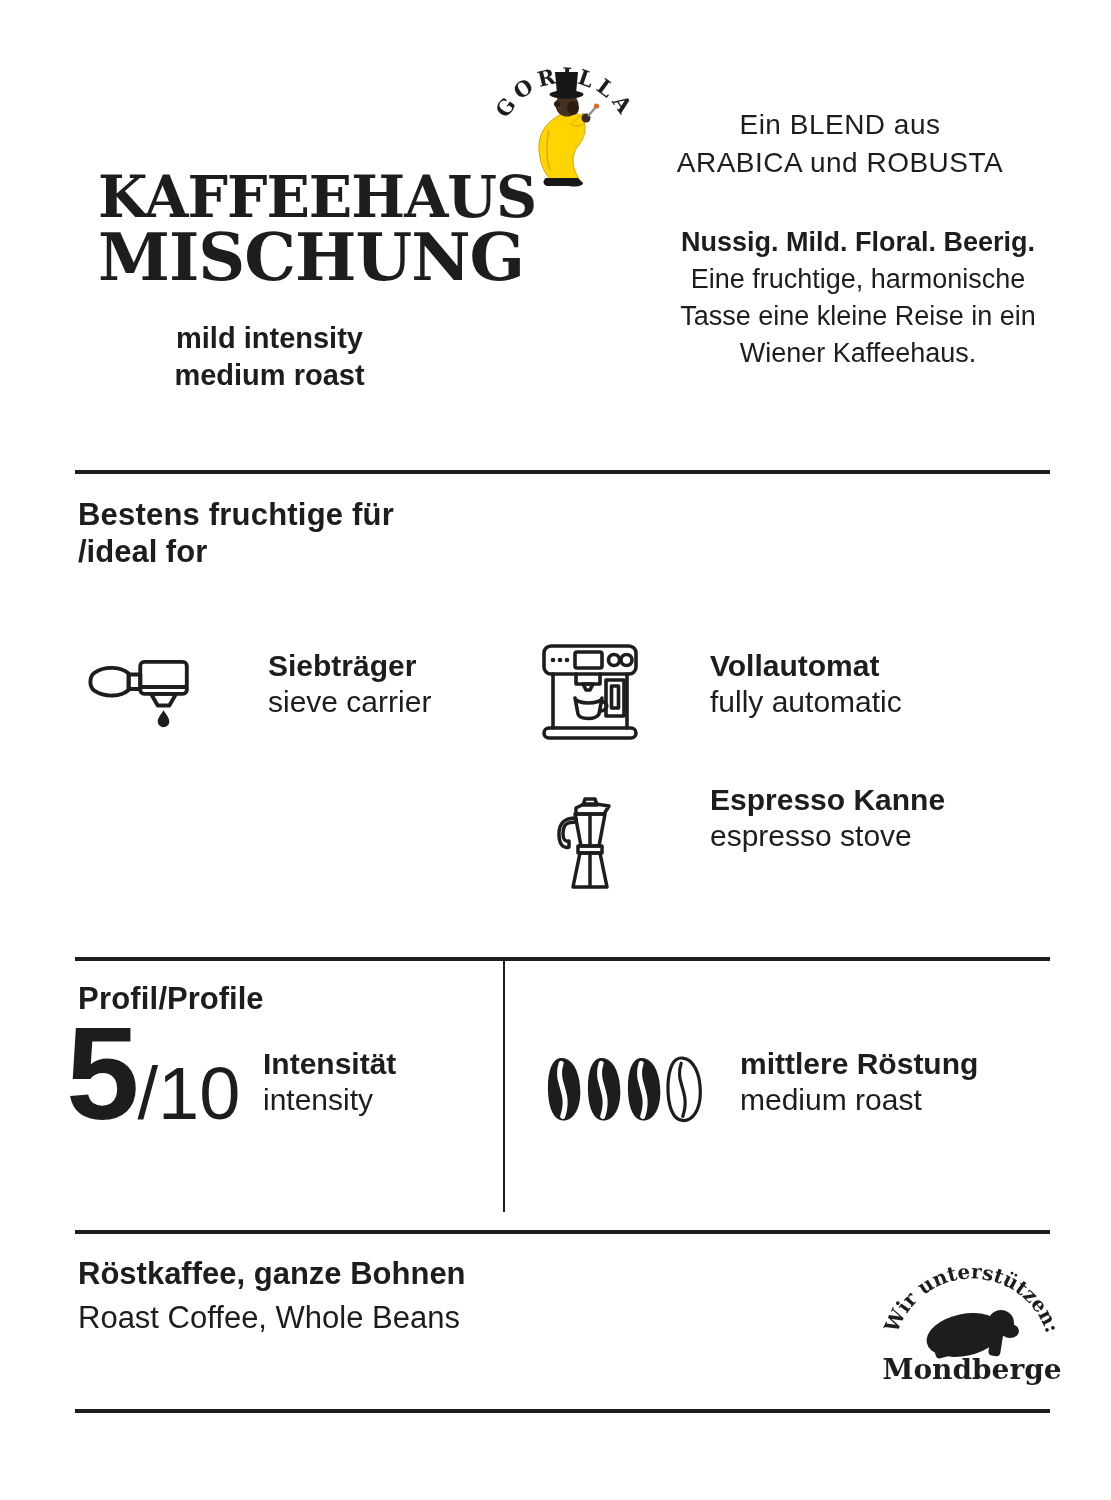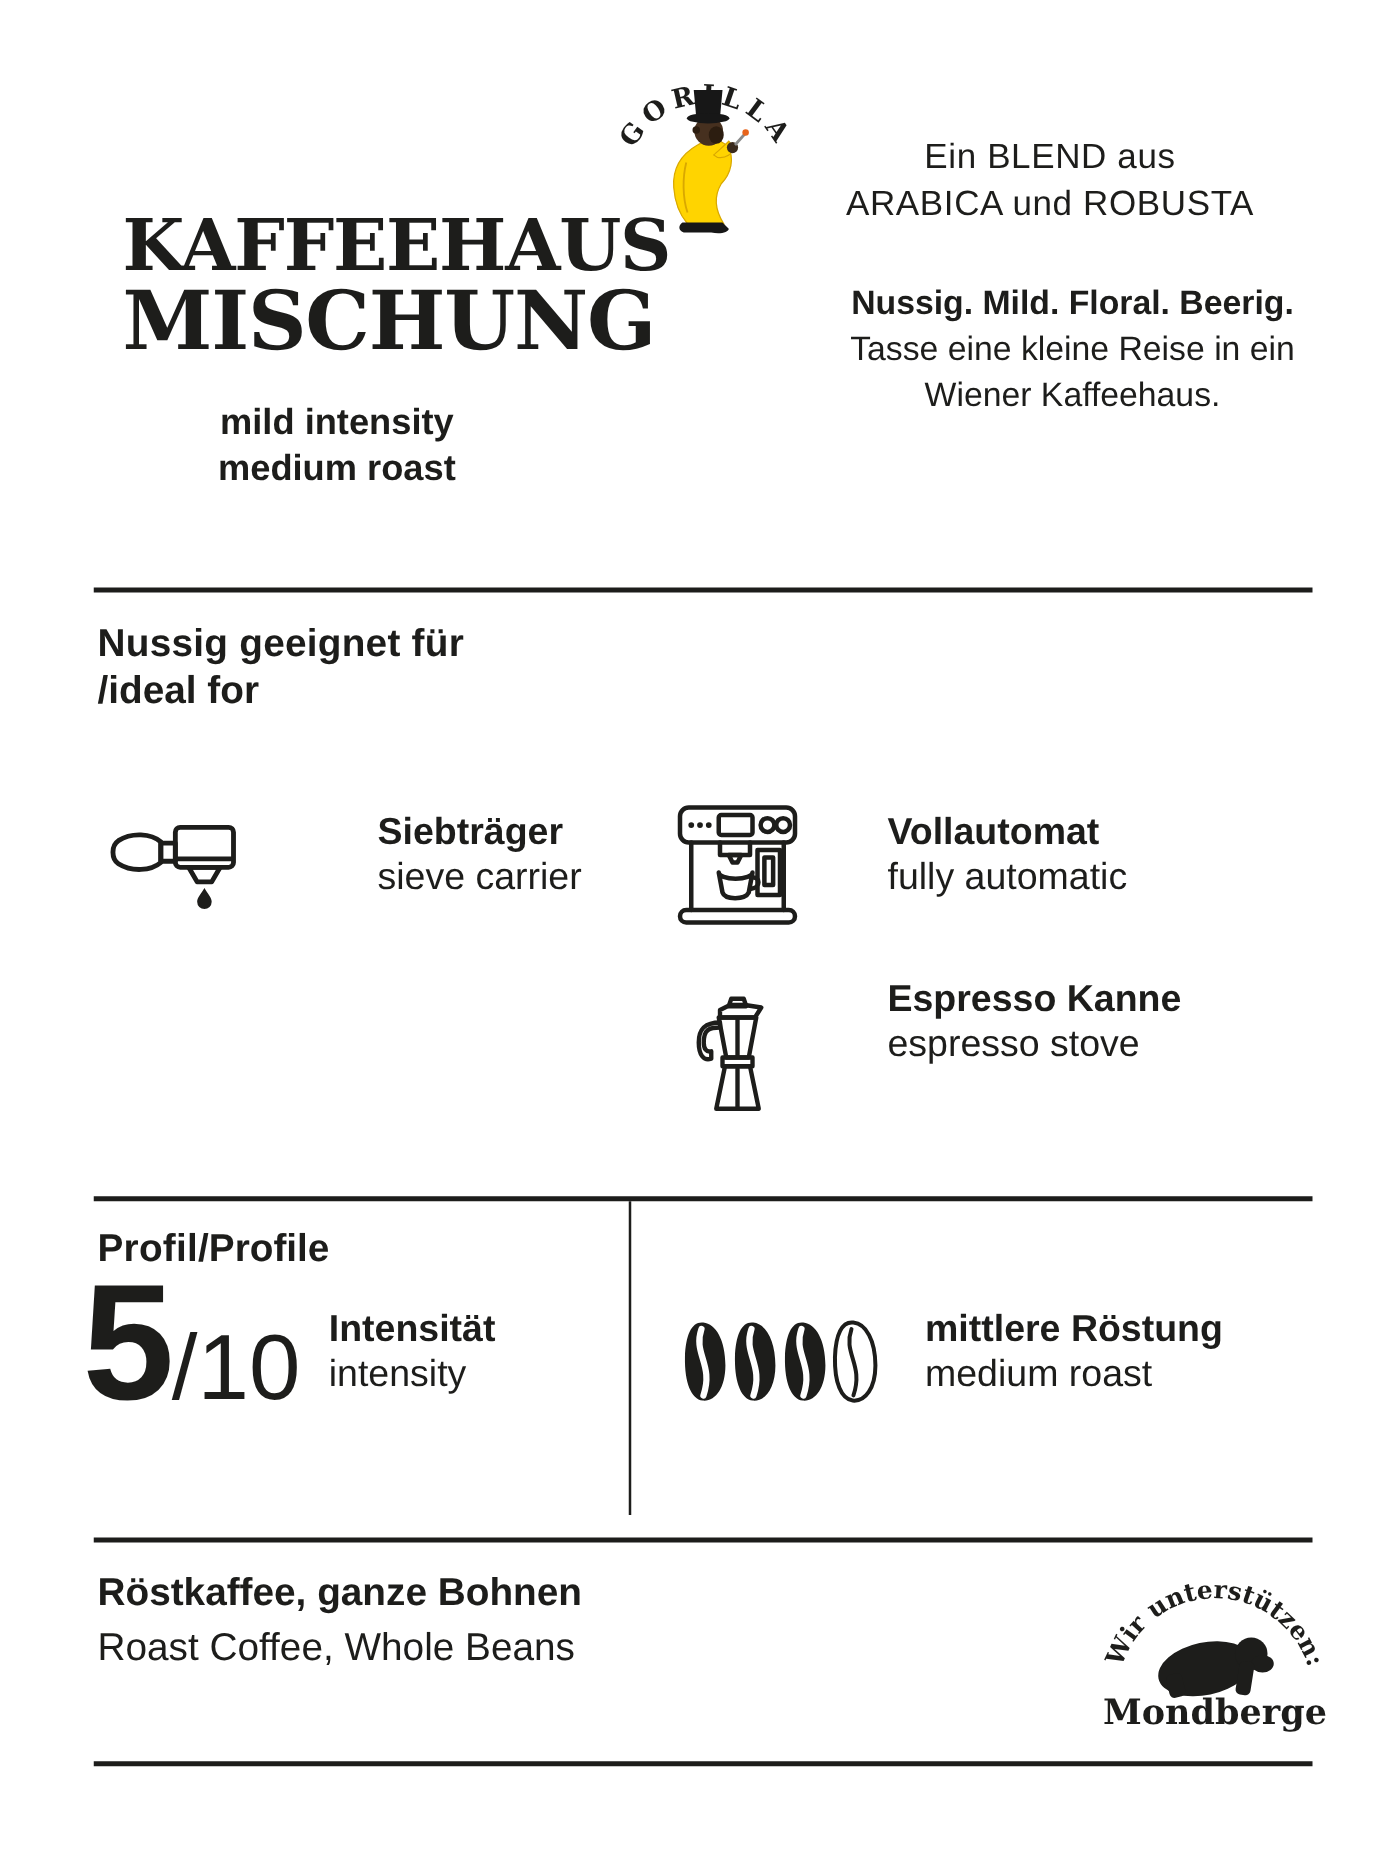--- a/index.html
+++ b/index.html
@@ -80,42 +80,43 @@
     <div>medium roast</div>
   </div>
 
   <div class="abs blend">
     <div>Ein BLEND aus</div>
     <div>ARABICA und ROBUSTA</div>
   </div>
 
   <div class="abs desc">
     <div class="line bold">Nussig. Mild. Floral. Beerig.</div>
+    <div class="line light">Eine fruchtige, harmonische</div>
     <div class="line light">Tasse  eine kleine Reise in ein</div>
     <div class="line light">Wiener Kaffeehaus.</div>
   </div>
 
   <div class="rule" style="left:75px;top:470px;width:975px;"></div>
 
   <div class="abs" style="left:78px;top:496px;">
-    <div class="h-de">Nussig geeignet für</div>
+    <div class="h-de">Bestens fruchtige für</div>
     <div class="h-en">/ideal for</div>
   </div>
 
   <svg class="abs" style="left:86px;top:648px;" width="126" height="82" viewBox="0 0 130 84">
     <g class="mono-stroke" stroke-width="4">
       <path d="M9,25 C3,29 3,40 9,44 C20,51 36,50 44,43 L44,26 C36,19 20,18 9,25 Z"></path>
       <rect x="44" y="27" width="12" height="15"></rect>
       <rect x="56" y="14" width="48" height="33" rx="4"></rect>
       <line x1="58" y1="40" x2="102" y2="40"></line>
       <path d="M67,47 L93,47 L86,59 L74,59 Z"></path>
     </g>
     <path d="M80,64 C77,69 74,72 74,75.5 a6,6 0 0 0 12,0 C86,72 83,69 80,64 Z" fill="#1d1d1b"></path>
   </svg>
-  <div class="abs" style="left:268px;top:648px;margin-left:34px;">
+  <div class="abs" style="left:268px;top:648px;">
     <div class="item-label-de">Siebträger</div>
     <div class="item-label-en">sieve carrier</div>
   </div>
 
   <svg class="abs" style="left:540px;top:640px;" width="100" height="100" viewBox="0 0 100 100">
     <g class="mono-stroke" stroke-width="3.6">
       <rect x="4" y="6" width="92" height="28" rx="7"></rect>
       <rect x="35" y="12" width="27" height="16" rx="2"></rect>
       <circle cx="74" cy="20" r="5.5"></circle>
       <circle cx="86.5" cy="20" r="5.5"></circle>

